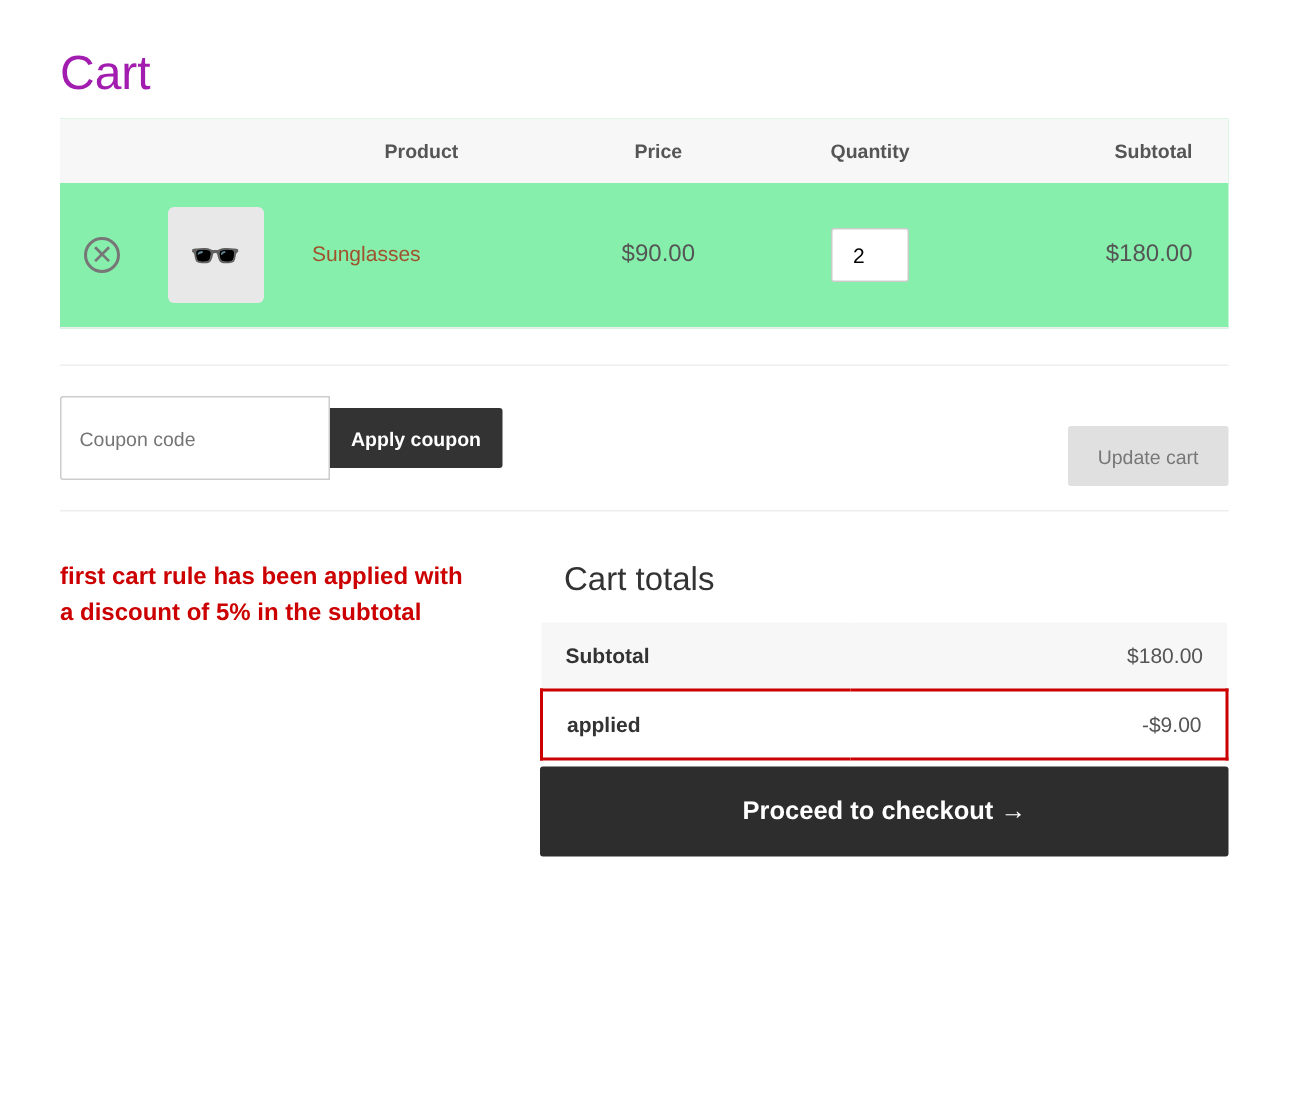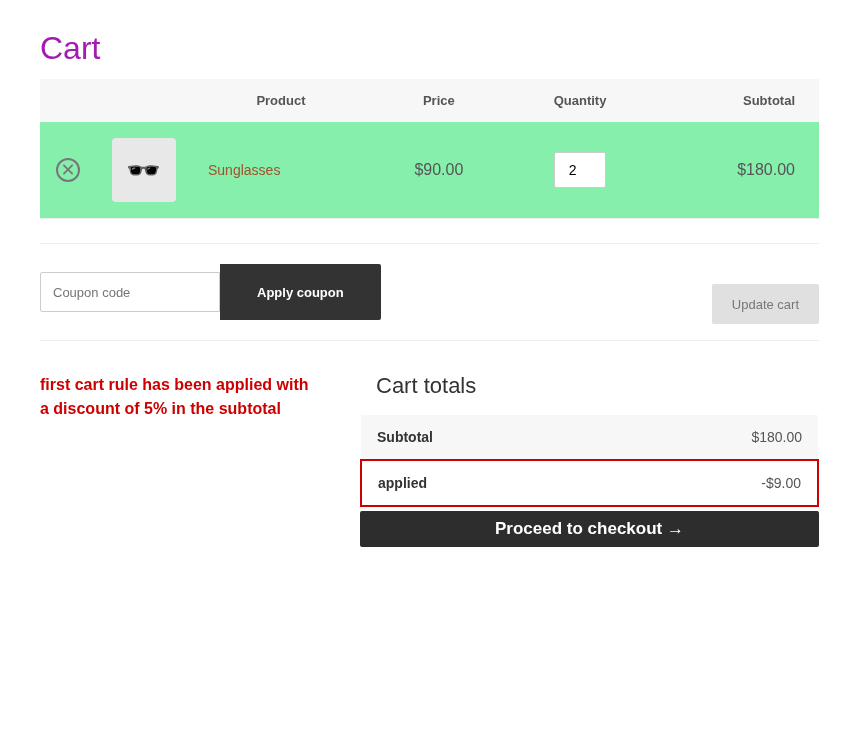--- a/index.html
+++ b/index.html
@@ -123,35 +123,35 @@
       border-top: 1px solid #eee;
       border-bottom: 1px solid #eee;
       margin-bottom: 32px;
     }
     .coupon-left {
       display: flex;
       align-items: center;
       gap: 0;
     }
     .coupon-input {
-      height: 40px;
+      height: 56px;
       width: 180px;
       border: 1px solid #ccc;
       padding: 0 12px;
       font-size: 13px;
       color: #aaa;
       outline: none;
       border-radius: 2px 0 0 2px;
     }
     .apply-coupon-btn {
-      height: 56px;
+      height: 40px;
       background: #333;
       color: #fff;
       border: none;
-      padding: 0 37px;
+      padding: 0 14px;
       font-size: 13px;
       font-weight: 600;
       cursor: pointer;
       border-radius: 0 2px 2px 0;
     }
 
     .update-cart-btn {
       height: 40px;
       background: #e0e0e0;
       color: #777;
@@ -214,21 +214,21 @@
     .totals-table .discount-row {
       border: 2px solid #cc0000;
     }
     .totals-table .discount-row td {
       border: none;
     }
 
     .checkout-btn {
       display: block;
       width: 100%;
-      padding: 8px;
+      padding: 20px;
       background: #2d2d2d;
       color: #fff;
       font-size: 17px;
       font-weight: 700;
       text-align: center;
       border: none;
       cursor: pointer;
       margin-top: 4px;
       border-radius: 2px;
     }

